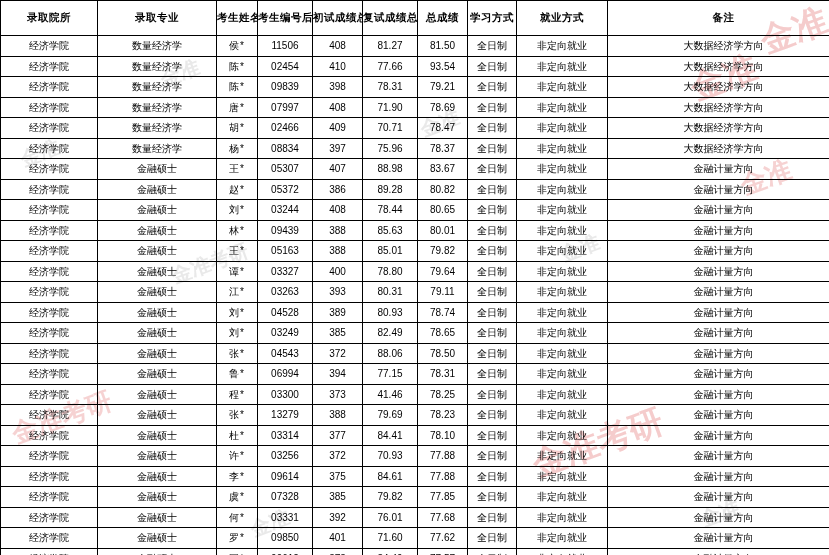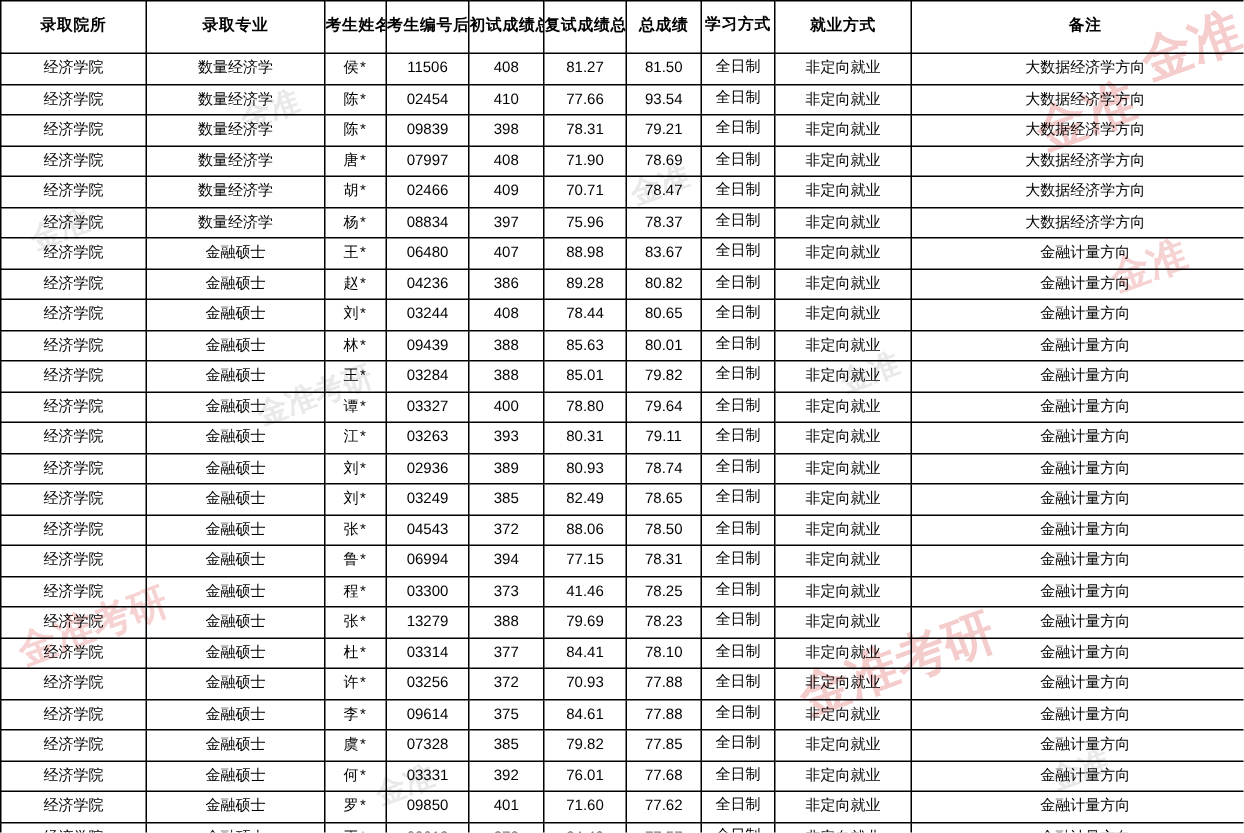--- a/index.html
+++ b/index.html
@@ -37,21 +37,21 @@
     letter-spacing:0.5px;
     margin-left:28px;
   }
   .c0{width:96px;}
   .c1{width:118px;}
   .c2{width:40px;}
   .c3{width:54px;}
   .c4{width:49px;}
   .c5{width:54px;}
   .c6{width:49px;}
-  .c7{width:48px;font-family:Liberation Mono, monospace;}
+  .c7{width:48px;}
   .c8{width:90px;}
   .c9{width:231px;}
   td.name{letter-spacing:1px;}
   
   .wm{
     position:absolute;
     z-index:1;
     pointer-events:none;
     font-weight:bold;
     color:#f0b9b9;
@@ -168,33 +168,33 @@
           <td class="c5">75.96</td>
           <td class="c6">78.37</td>
           <td class="c7">全日制</td>
           <td class="c8">非定向就业</td>
           <td class="c9">大数据经济学方向</td>
         </tr>
         <tr>
           <td class="c0">经济学院</td>
           <td class="c1">金融硕士</td>
           <td class="c2 name">王*</td>
-          <td class="c3">06480</td>
+          <td class="c3">05307</td>
           <td class="c4">407</td>
           <td class="c5">88.98</td>
           <td class="c6">83.67</td>
           <td class="c7">全日制</td>
           <td class="c8">非定向就业</td>
           <td class="c9">金融计量方向</td>
         </tr>
         <tr>
           <td class="c0">经济学院</td>
           <td class="c1">金融硕士</td>
           <td class="c2 name">赵*</td>
-          <td class="c3">04236</td>
+          <td class="c3">05372</td>
           <td class="c4">386</td>
           <td class="c5">89.28</td>
           <td class="c6">80.82</td>
           <td class="c7">全日制</td>
           <td class="c8">非定向就业</td>
           <td class="c9">金融计量方向</td>
         </tr>
         <tr>
           <td class="c0">经济学院</td>
           <td class="c1">金融硕士</td>
@@ -216,21 +216,21 @@
           <td class="c5">85.63</td>
           <td class="c6">80.01</td>
           <td class="c7">全日制</td>
           <td class="c8">非定向就业</td>
           <td class="c9">金融计量方向</td>
         </tr>
         <tr>
           <td class="c0">经济学院</td>
           <td class="c1">金融硕士</td>
           <td class="c2 name">王*</td>
-          <td class="c3">03284</td>
+          <td class="c3">05163</td>
           <td class="c4">388</td>
           <td class="c5">85.01</td>
           <td class="c6">79.82</td>
           <td class="c7">全日制</td>
           <td class="c8">非定向就业</td>
           <td class="c9">金融计量方向</td>
         </tr>
         <tr>
           <td class="c0">经济学院</td>
           <td class="c1">金融硕士</td>
@@ -252,21 +252,21 @@
           <td class="c5">80.31</td>
           <td class="c6">79.11</td>
           <td class="c7">全日制</td>
           <td class="c8">非定向就业</td>
           <td class="c9">金融计量方向</td>
         </tr>
         <tr>
           <td class="c0">经济学院</td>
           <td class="c1">金融硕士</td>
           <td class="c2 name">刘*</td>
-          <td class="c3">02936</td>
+          <td class="c3">04528</td>
           <td class="c4">389</td>
           <td class="c5">80.93</td>
           <td class="c6">78.74</td>
           <td class="c7">全日制</td>
           <td class="c8">非定向就业</td>
           <td class="c9">金融计量方向</td>
         </tr>
         <tr>
           <td class="c0">经济学院</td>
           <td class="c1">金融硕士</td>

